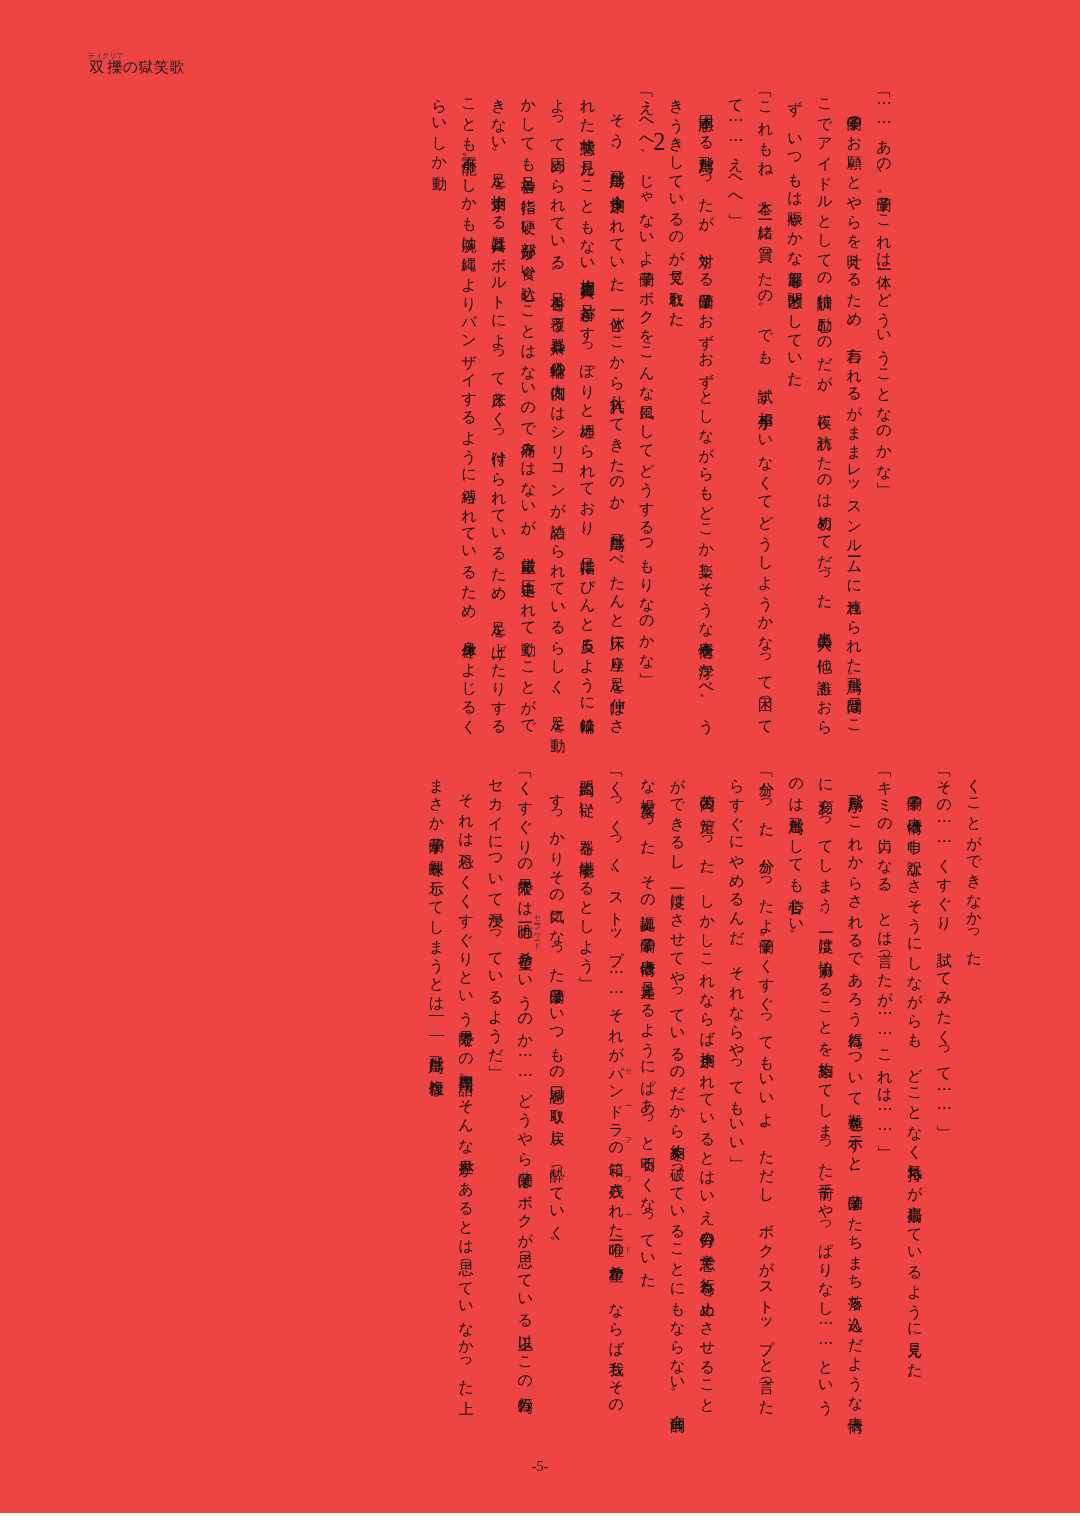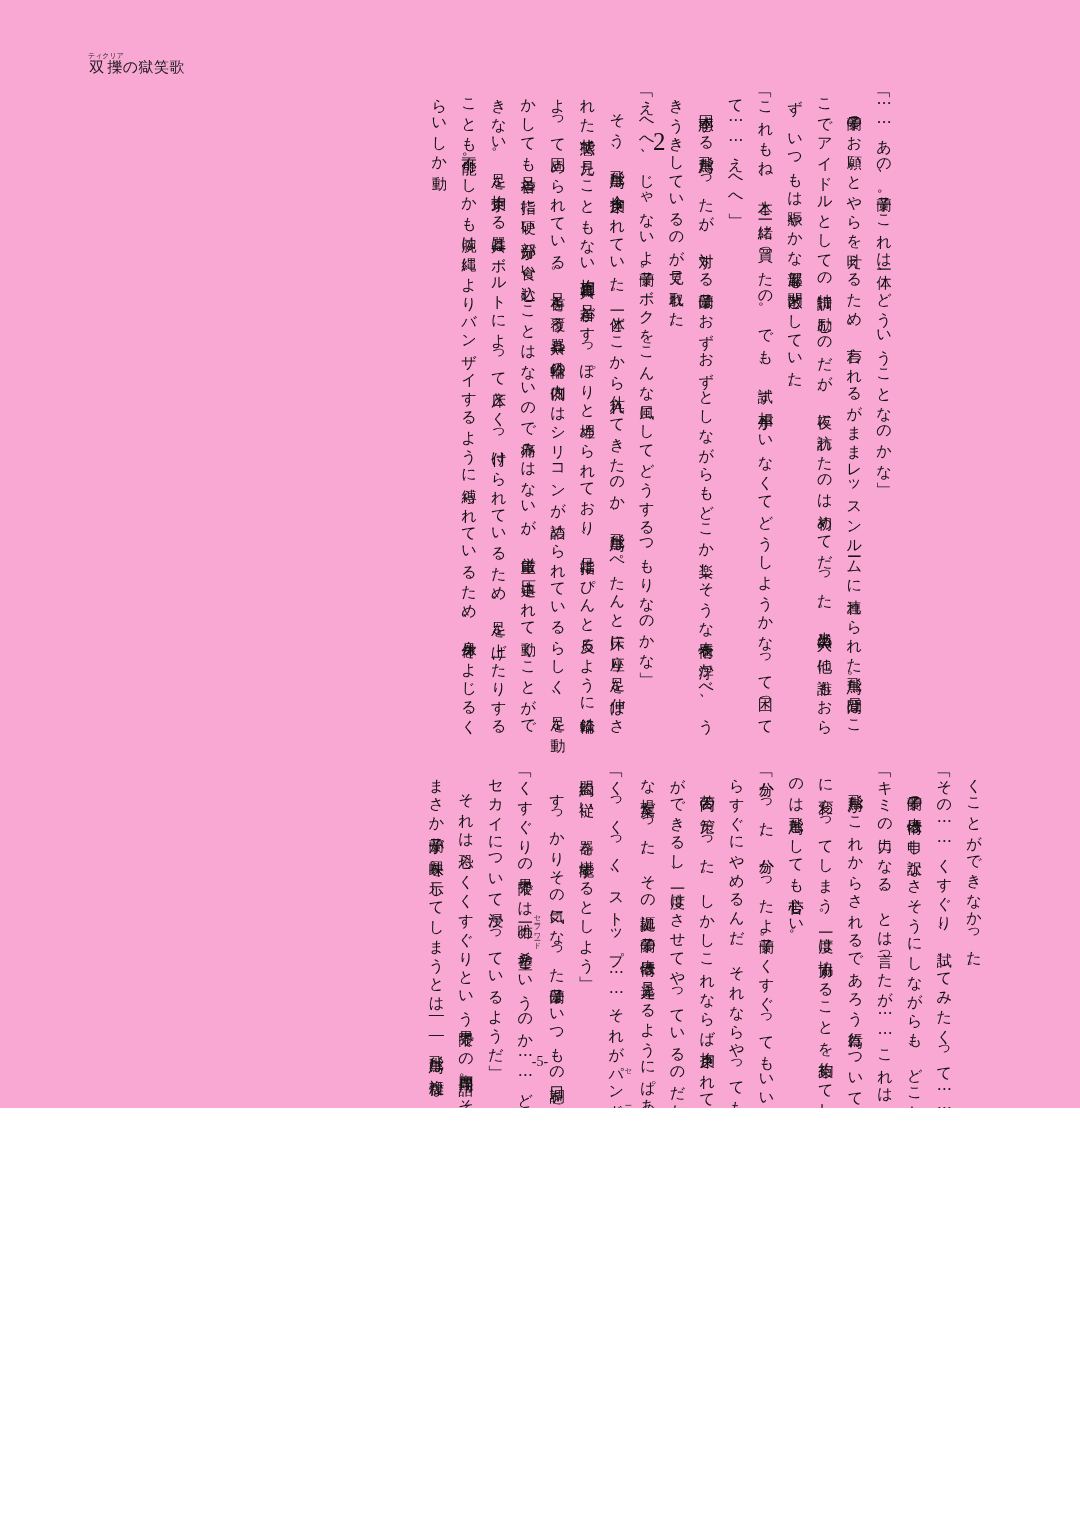--- a/index.html
+++ b/index.html
@@ -6,22 +6,22 @@
     margin: 0;
     padding: 0;
     background: #ffffff;
   }
   body {
     font-family: "Liberation Serif", serif;
   }
   .page {
     position: relative;
     width: 1080px;
-    height: 1108px;
-    background: #f9a8d4;
+    height: 1513px;
+    background: #ef4444;
     overflow: hidden;
   }
 
   
   .header {
     position: absolute;
     top: 52px;
     left: 88px;
     font-size: 15px;
     color: #1b1b1b;

